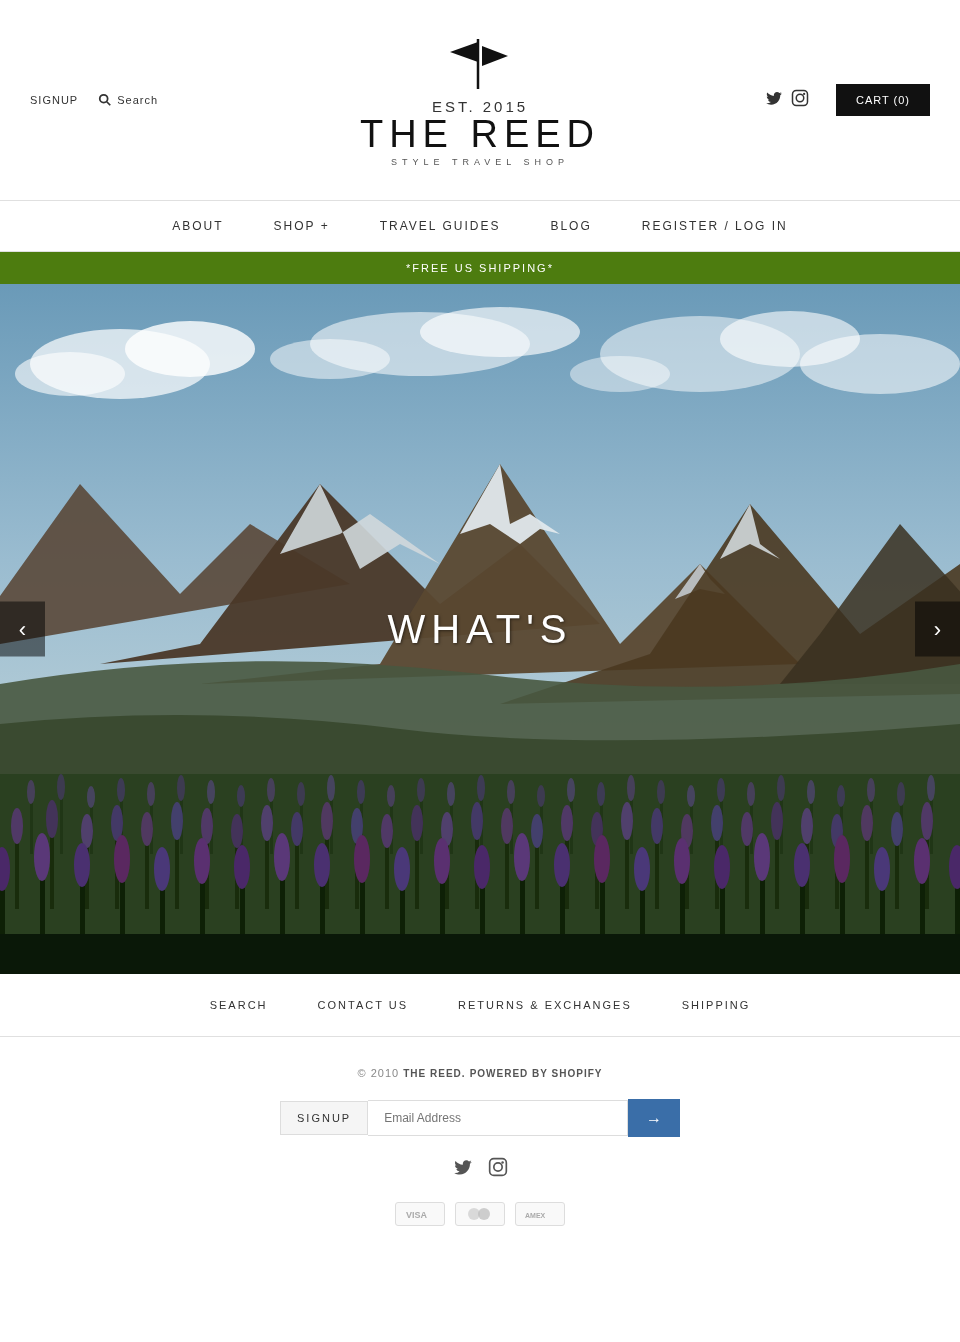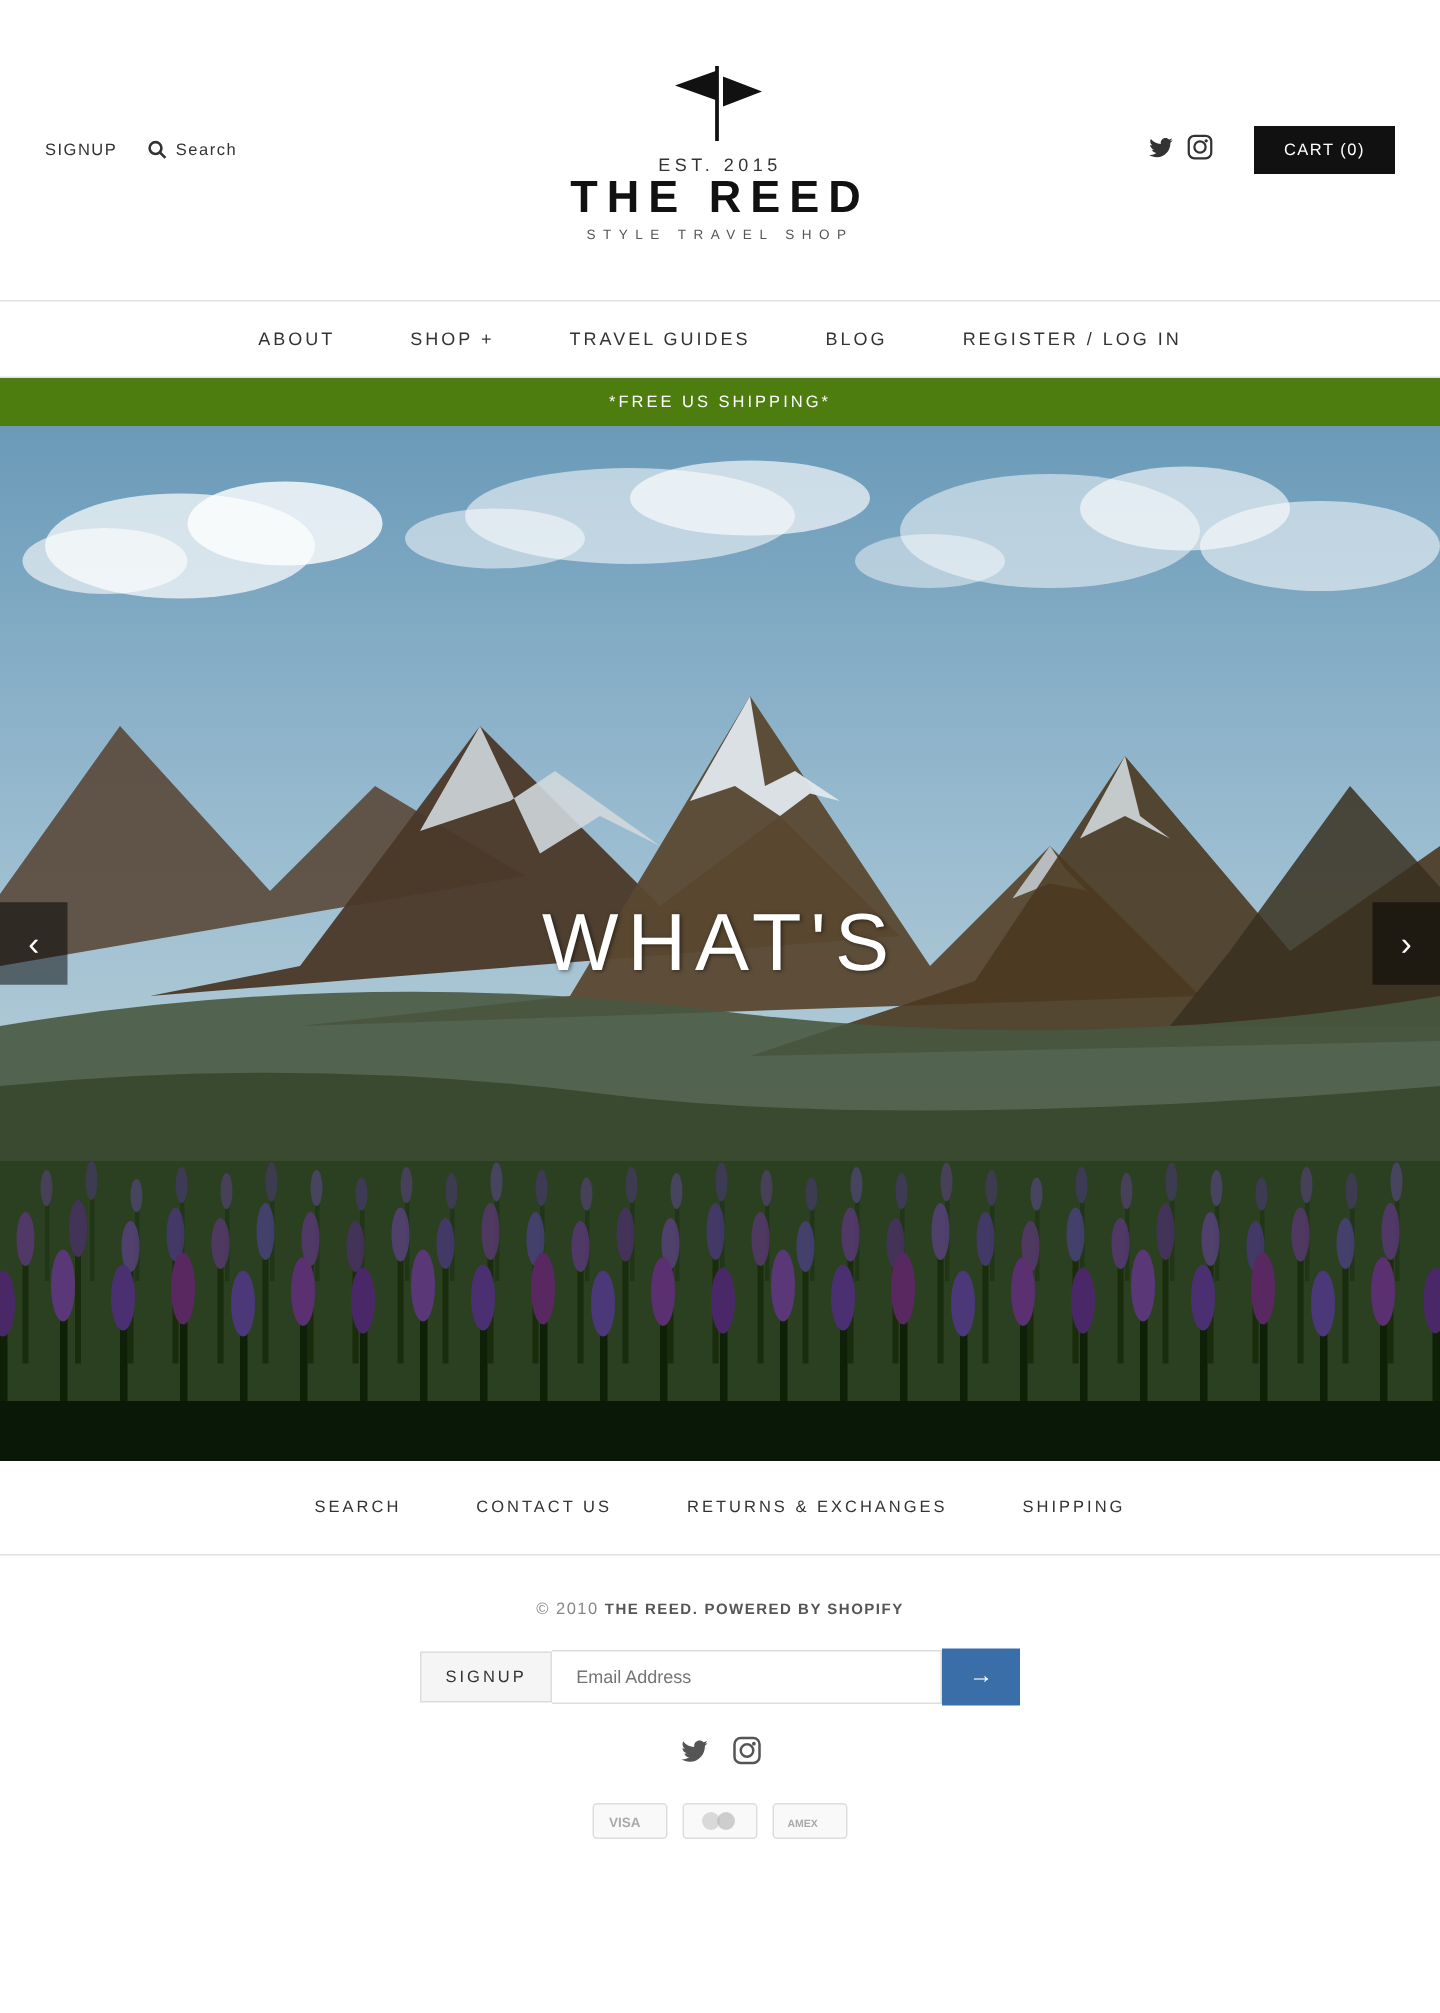--- a/index.html
+++ b/index.html
@@ -50,29 +50,29 @@
       color: #333;
     }
     .logo-container {
       text-align: center;
     }
     .logo-flag {
       font-size: 40px;
       line-height: 1;
     }
     .logo-est {
-      font-size: 12px;
+      font-size: 15px;
       letter-spacing: 3px;
       font-family: 'Arial', sans-serif;
       color: #333;
       margin-top: 2px;
     }
     .logo-name {
-      font-size: 30px;
-      font-weight: bold;
+      font-size: 38px;
+      font-weight: normal;
       letter-spacing: 6px;
       font-family: 'Arial', sans-serif;
       color: #111;
       line-height: 1;
     }
     .logo-tagline {
       font-size: 9px;
       letter-spacing: 5px;
       font-family: 'Arial', sans-serif;
       color: #555;
@@ -166,21 +166,21 @@
     .hero-text {
       position: absolute;
       top: 50%;
       left: 50%;
       transform: translate(-50%, -50%);
       text-align: center;
       color: #fff;
       z-index: 10;
     }
     .hero-text h1 {
-      font-size: 54px;
+      font-size: 40px;
       letter-spacing: 6px;
       font-family: 'Arial', sans-serif;
       font-weight: 300;
       text-shadow: 1px 1px 3px rgba(0,0,0,0.5);
       line-height: 1.2;
     }
     .slider-prev, .slider-next {
       position: absolute;
       top: 50%;
       transform: translateY(-50%);

